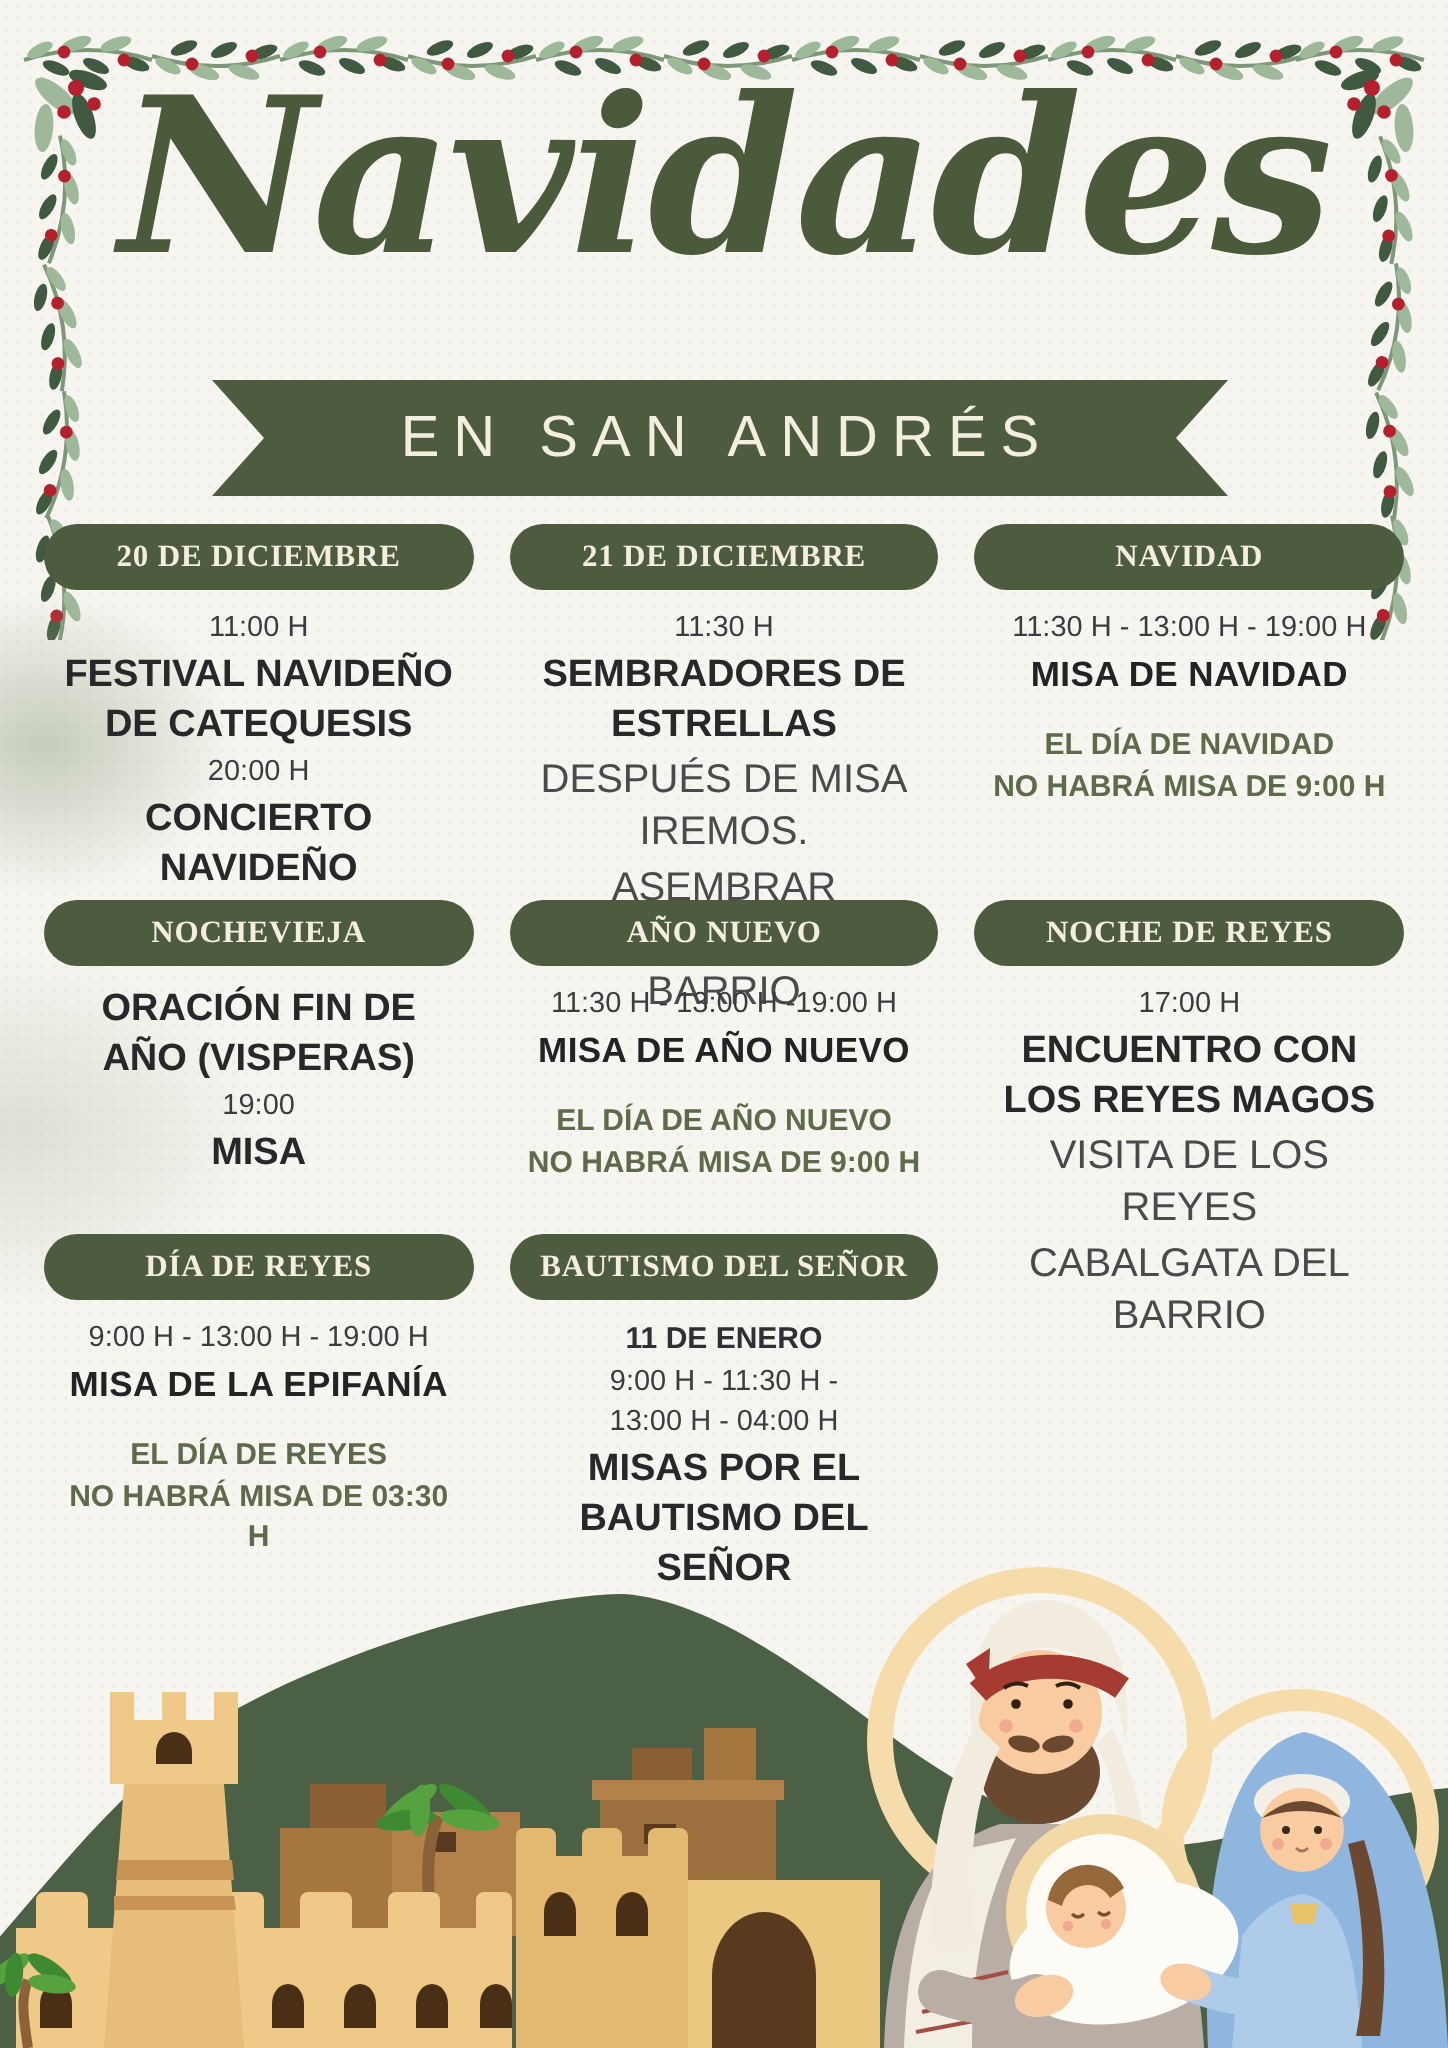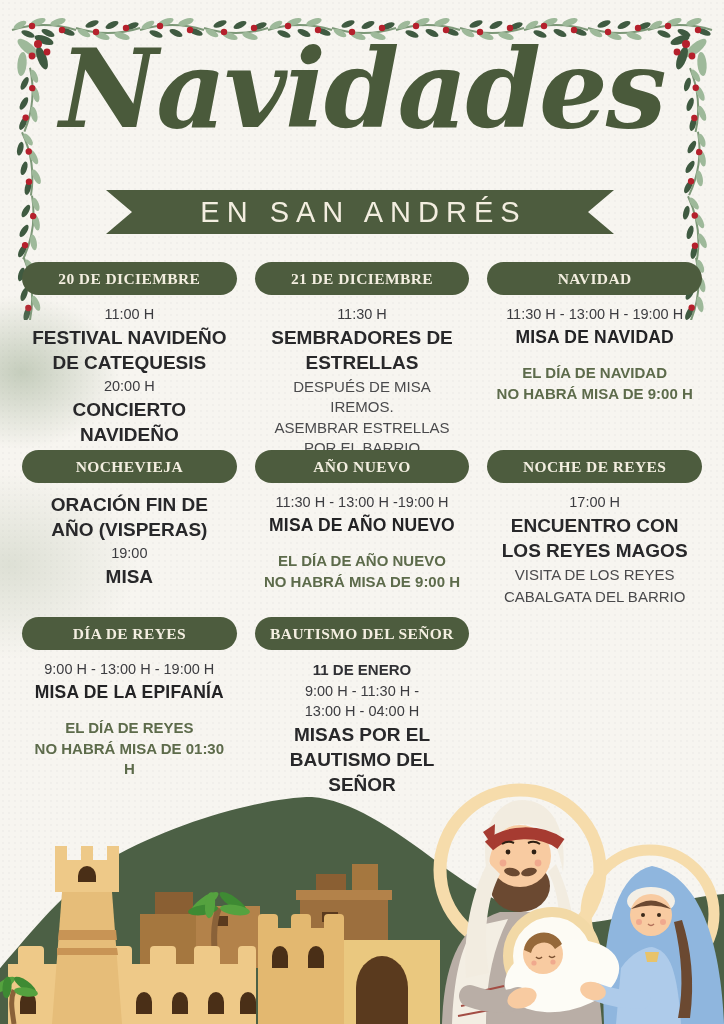--- a/index.html
+++ b/index.html
@@ -16,21 +16,21 @@
   .blob2{left:-60px;top:470px;width:200px;height:190px;
     background:radial-gradient(ellipse at 35% 50%, rgba(190,198,180,.45), rgba(190,198,180,0) 70%);}
   .garland{position:absolute;left:0;top:0;pointer-events:none;}
   .title{
     position:absolute;top:30px;left:0;width:100%;margin:0;text-align:center;
     font-family:"DejaVu Serif","Liberation Serif",serif;
     font-style:italic;font-weight:bold;font-size:108px;line-height:1.1;
     color:#4a5a3b;letter-spacing:-2px;
   }
   .banner{
-    position:absolute;top:190px;left:106px;width:508px;height:44px;
+    position:absolute;top:190px;left:106px;width:508px;height:58px;
     background:#4d5c3e;display:flex;align-items:center;justify-content:center;
     clip-path:polygon(0 0,100% 0,calc(100% - 26px) 50%,100% 100%,0 100%,26px 50%);
   }
   .banner span{
     color:#f3eee0;font-size:29px;letter-spacing:7px;padding-left:7px;font-weight:400;
   }
   .grid{
     position:absolute;top:262px;left:22px;width:680px;
     display:grid;grid-template-columns:repeat(3,1fr);
     grid-template-rows:188px 167px auto;column-gap:18px;
@@ -42,21 +42,21 @@
     background:#4d5c3e;border-radius:18px;box-sizing:border-box;
     font-family:"Liberation Serif","DejaVu Serif",serif;
     font-weight:bold;font-size:15.5px;letter-spacing:.4px;color:#f3eee0;
   }
   .lines{line-height:1.3;}
   .line{margin:2px 6px;}
   .time{font-size:14.5px;color:#3c3c40;}
   .date{font-size:15px;color:#303034;font-weight:bold;}
   .event{font-size:19px;font-weight:bold;color:#28282a;}
   .event-lg{font-size:17.5px;font-weight:bold;color:#232325;letter-spacing:.2px;}
-  .plain{font-size:15px;color:#4a4a4c;}
+  .plain{font-size:20px;color:#4a4a4c;}
   .note{font-size:15px;font-weight:bold;color:#5d6b4b;margin-top:14px;}
   .note2{font-size:15px;font-weight:bold;color:#5d6b4b;}
   .scene{position:absolute;left:0;bottom:0;pointer-events:none;}
 </style>
 </head>
 <body>
 
 <div class="poster">
 
   <svg class="garland" width="724" height="320" viewBox="0 0 724 320">
@@ -167,21 +167,21 @@
           <div class="line plain">VISITA DE LOS REYES</div>
           <div class="line plain">CABALGATA DEL BARRIO</div>
         </div>
     </section>
     <section class="card">
       <div class="pill">DÍA DE REYES</div>
       <div class="lines">
           <div class="line time">9:00 H - 13:00 H - 19:00 H</div>
           <div class="line event-lg">MISA DE LA EPIFANÍA</div>
           <div class="line note">EL DÍA DE REYES</div>
-          <div class="line note2">NO HABRÁ MISA DE 01:30 H</div>
+          <div class="line note2">NO HABRÁ MISA DE 03:30 H</div>
         </div>
     </section>
     <section class="card">
       <div class="pill">BAUTISMO DEL SEÑOR</div>
       <div class="lines">
           <div class="line date">11 DE ENERO</div>
           <div class="line time">9:00 H - 11:30 H -</div>
           <div class="line time">13:00 H - 04:00 H</div>
           <div class="line event">MISAS POR EL BAUTISMO DEL SEÑOR</div>
         </div>

